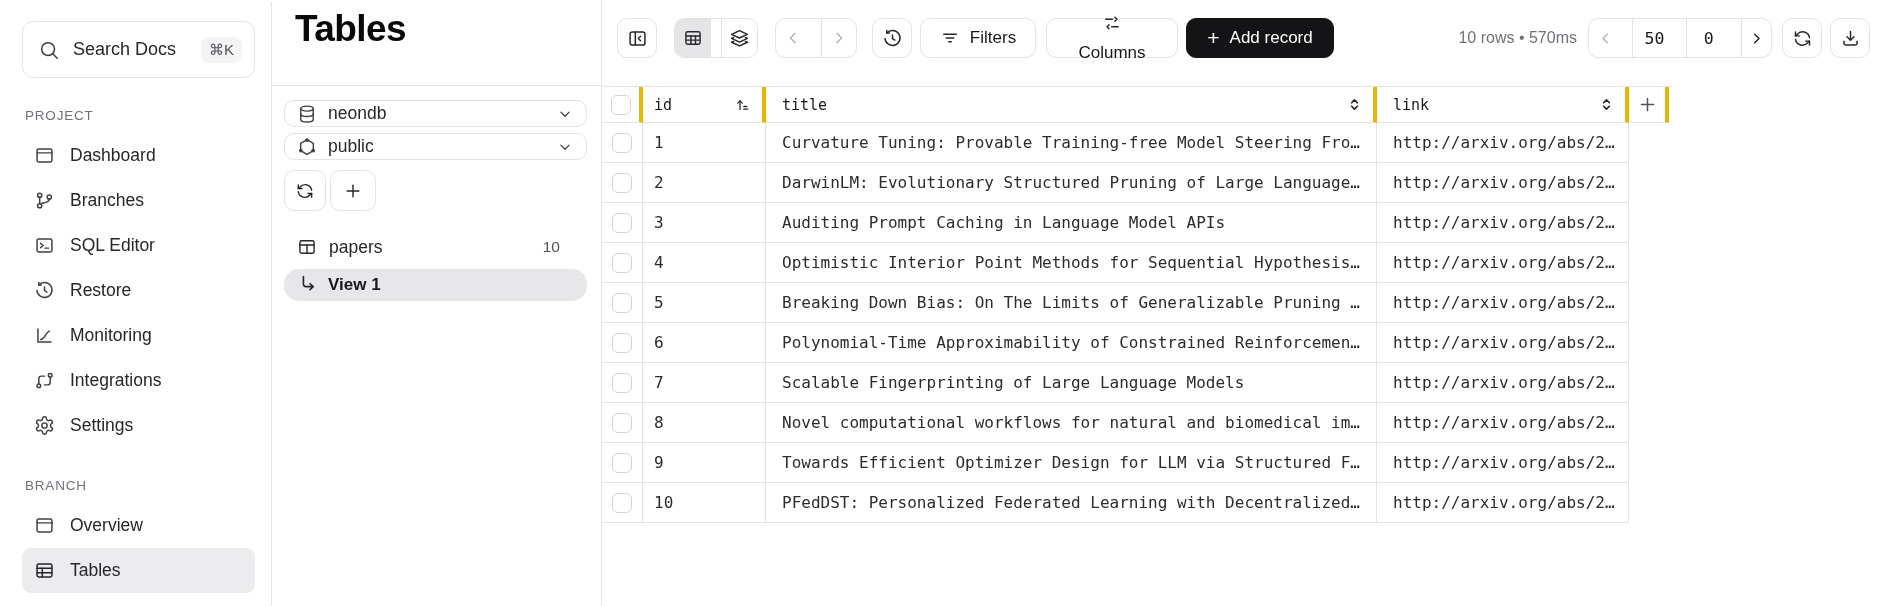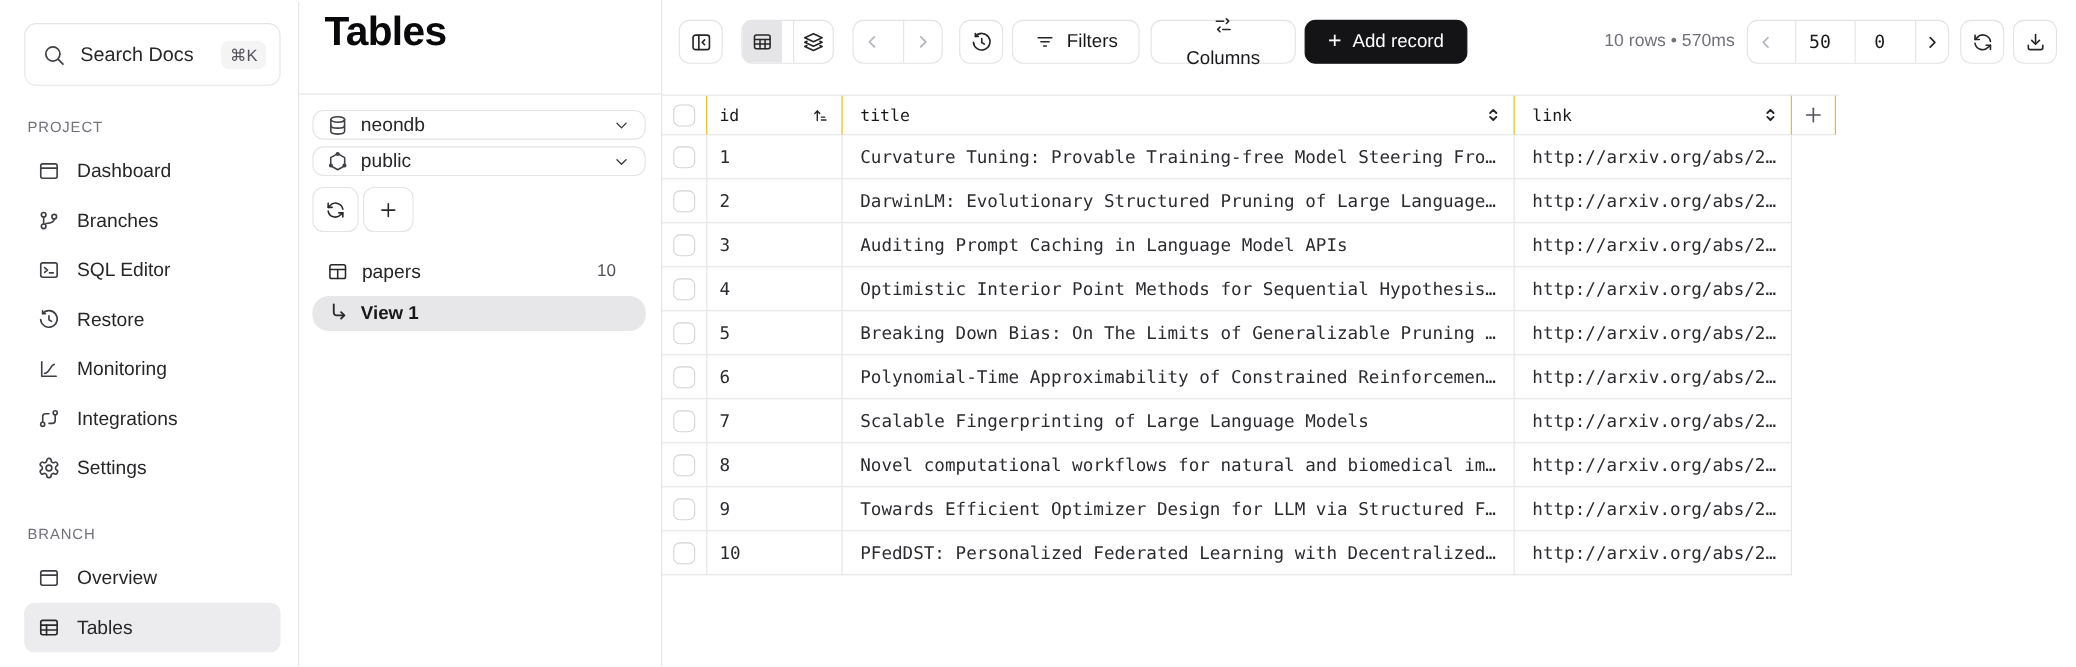--- a/index.html
+++ b/index.html
@@ -52,21 +52,21 @@
   .btn-dark .plus { font-size:21px; font-weight:400; line-height:1; margin-top:-2px; }
   .stats { position:absolute; top:18px; right:310px; height:40px; display:flex; align-items:center; font-size:16px; color:#71717a; }
   .pager { display:flex; overflow:hidden; }
   .pg-cell { height:38px; display:flex; align-items:center; justify-content:center; cursor:pointer; }
   .pg-cell + .pg-cell { border-left:1px solid #e3e3e6; }
   .pg-num { font-family:"DejaVu Sans Mono", monospace; font-size:16.5px; color:#18181b; }
 
   
   .grid { position:absolute; left:0; top:86px; width:1070px; border-top:1px solid #e4e4e7; font-family:"DejaVu Sans Mono", monospace; }
   .g-header { display:flex; height:36px; }
-  .g-hcell { display:flex; align-items:center; border-right:1px solid #eab308; border-bottom:1px solid #e4e4e7; font-size:15px; font-weight:500; color:#18181b; overflow:hidden; white-space:nowrap; cursor:pointer; }
+  .g-hcell { display:flex; align-items:center; border-right:4px solid #eab308; border-bottom:1px solid #e4e4e7; font-size:15px; font-weight:500; color:#18181b; overflow:hidden; white-space:nowrap; cursor:pointer; }
   .row { display:flex; height:40px; }
   .cell { display:flex; align-items:center; border-right:1px solid #e4e4e7; border-bottom:1px solid #e4e4e7; font-size:16px; color:#2b2b30; overflow:hidden; white-space:nowrap; cursor:default; }
   .w-sel { width:41px; justify-content:center; }
   .w-id { width:123px; padding-left:11px; }
   .w-title { width:611px; padding-left:16px; }
   .w-link { width:252px; padding-left:16px; }
   .w-plus { width:40px; justify-content:center; }
   .checkbox { width:20px; height:20px; border:1.5px solid #d4d4d8; border-radius:6px; background:#fff; cursor:pointer; }
   .sort-right { margin-left:auto; margin-right:10px; }
 </style>

